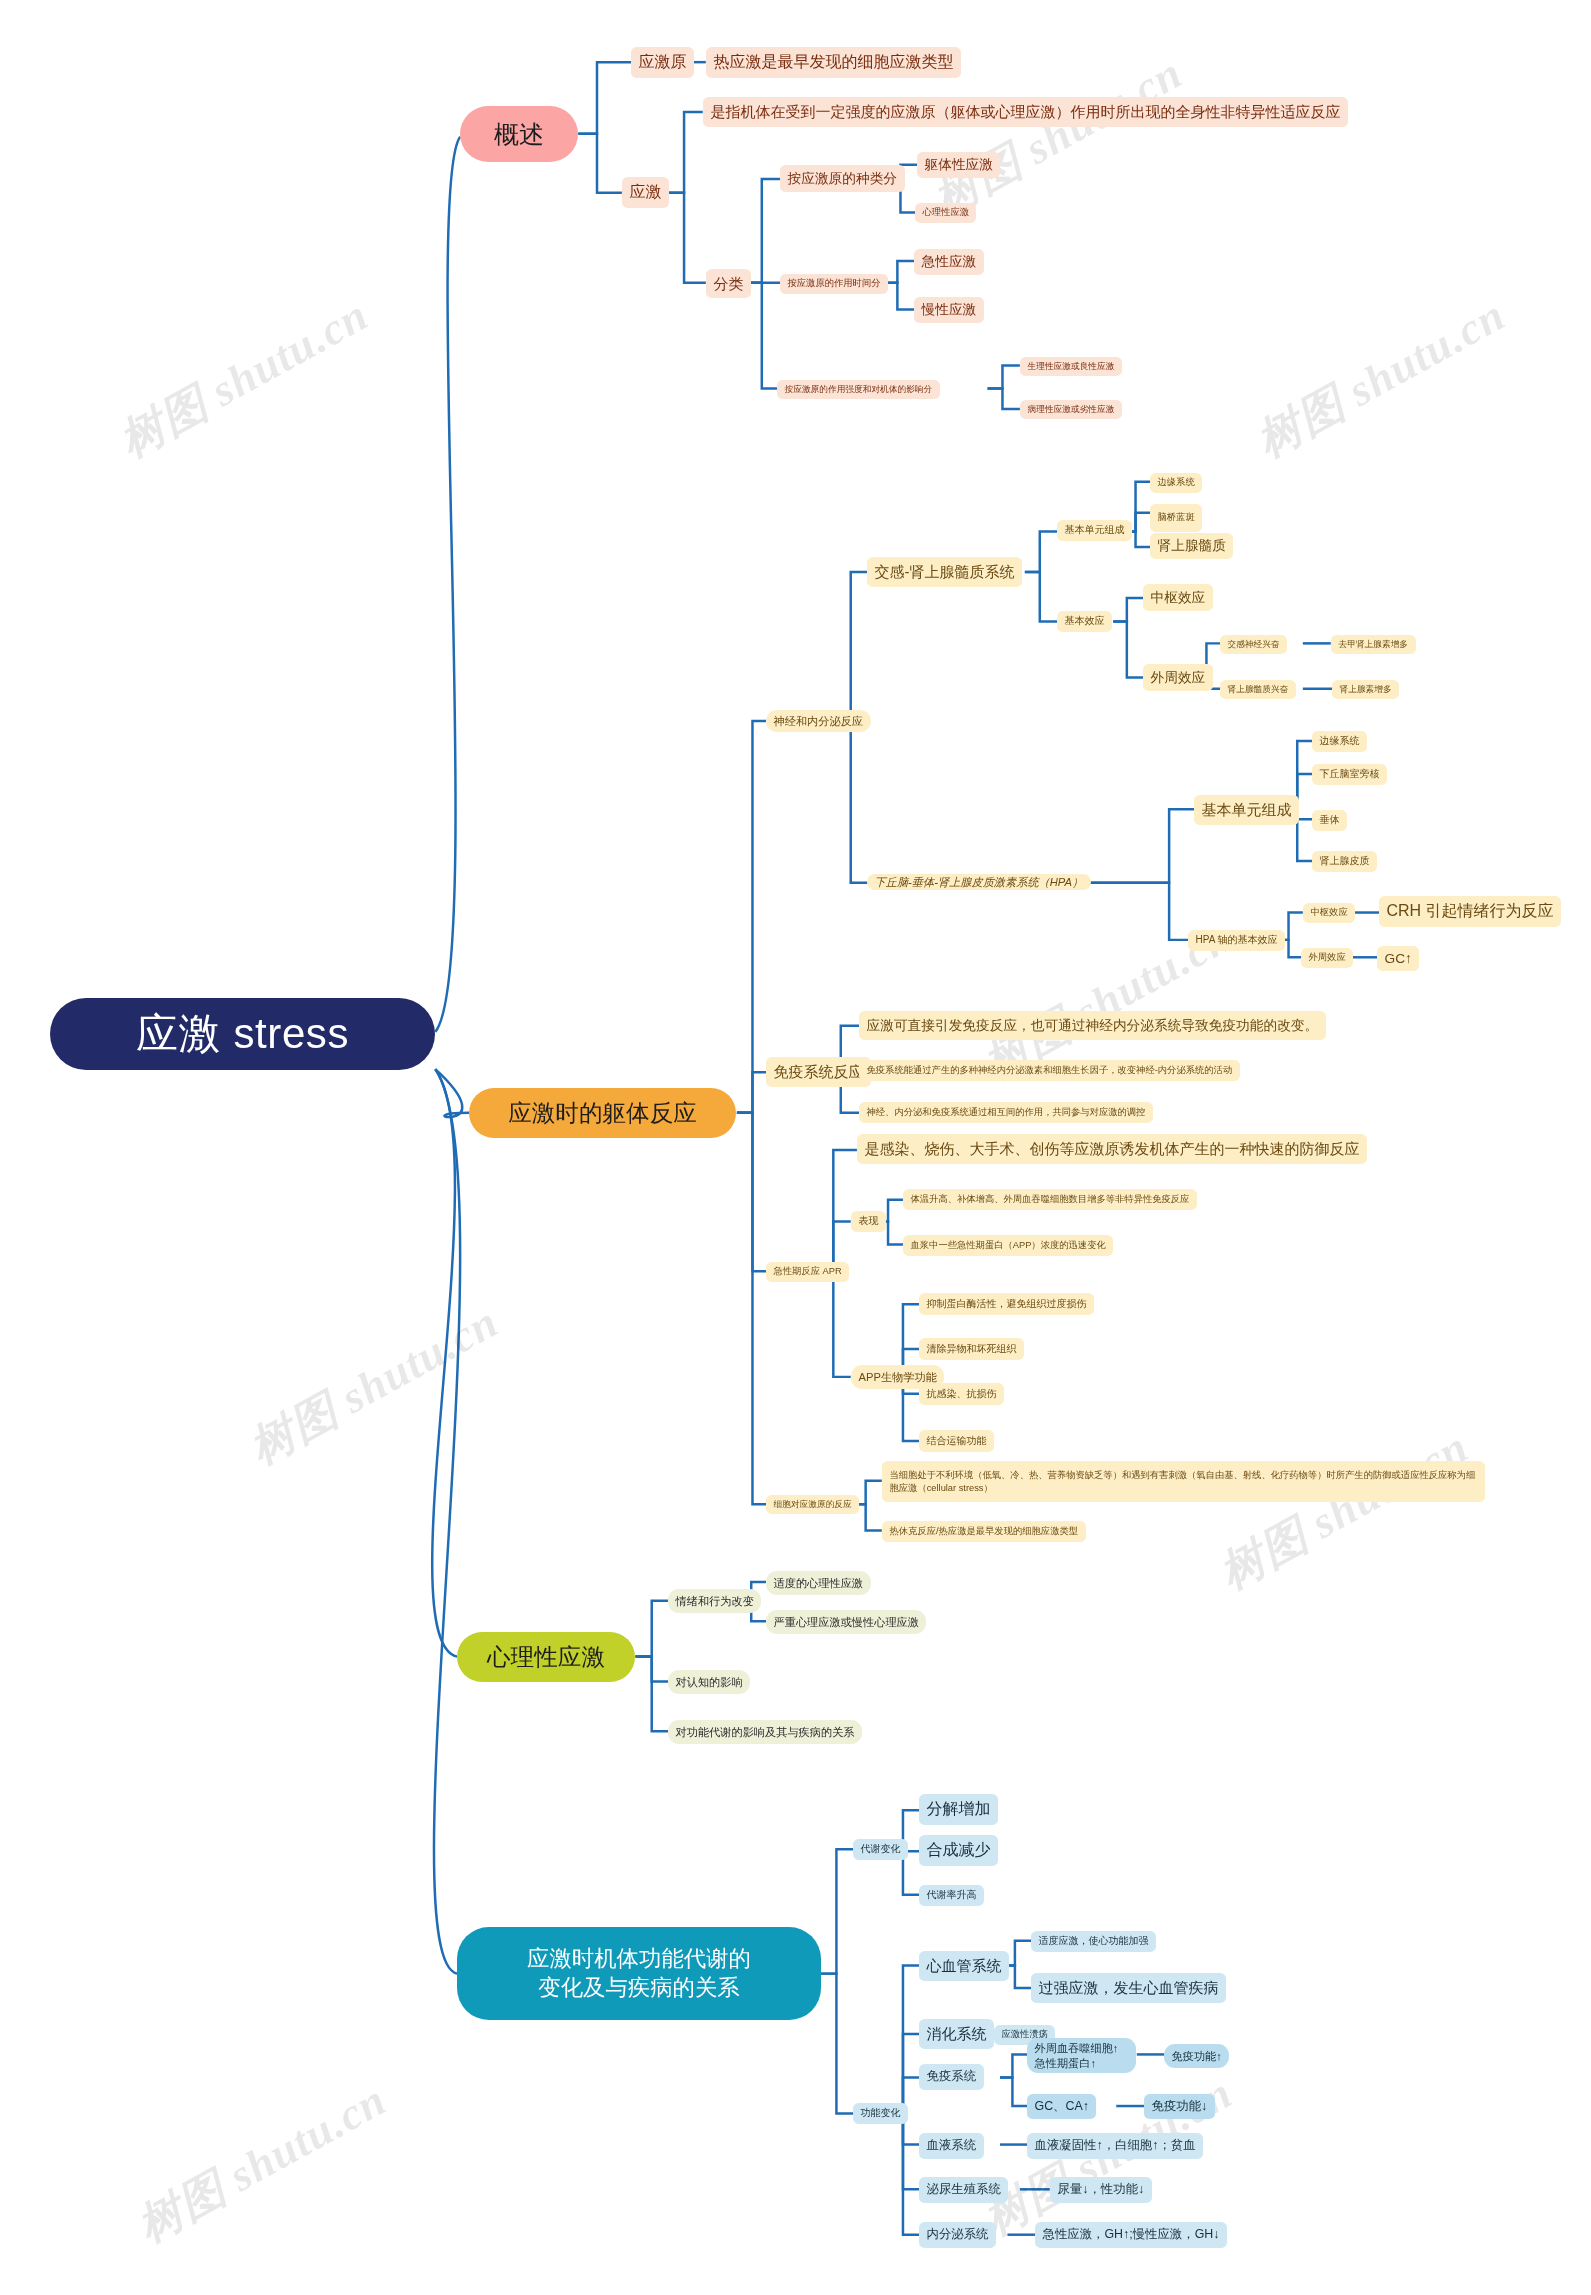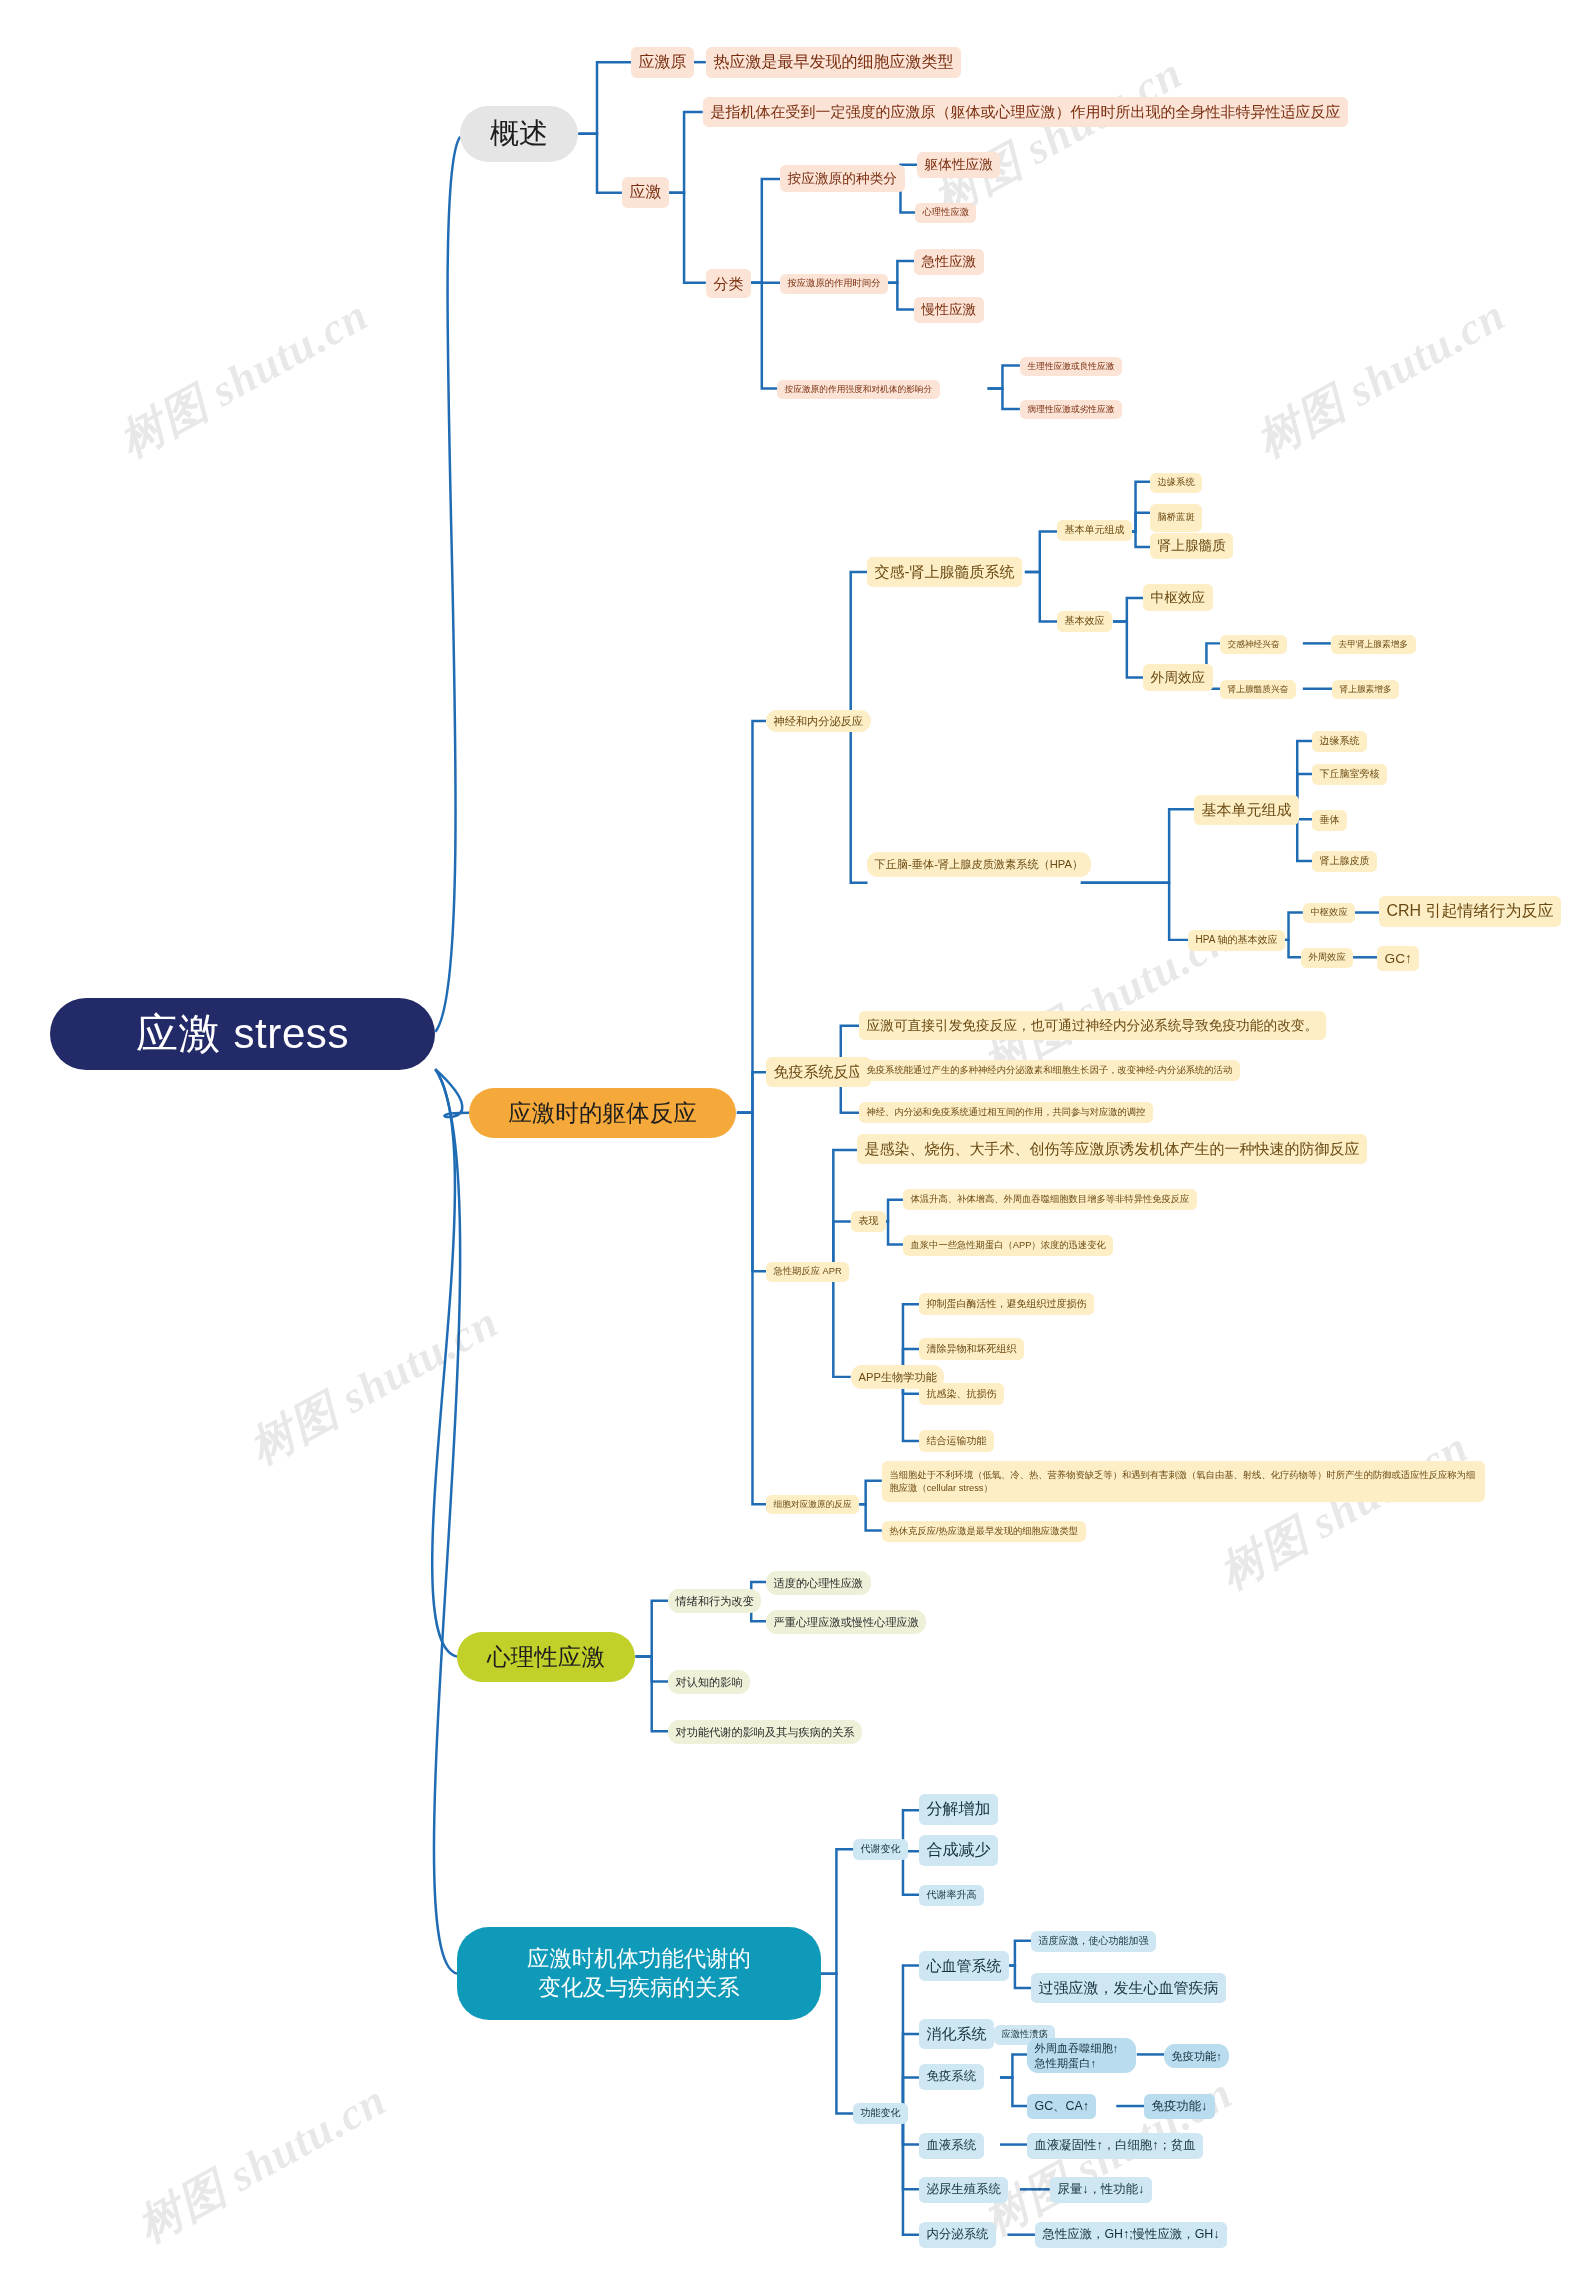--- a/index.html
+++ b/index.html
@@ -9,21 +9,21 @@
   svg.links{position:absolute;left:0;top:0;width:1592px;height:2295px;pointer-events:none;}
   .node{position:absolute;box-sizing:border-box;display:flex;align-items:center;
         justify-content:flex-start;border-radius:6.2px;white-space:pre;line-height:1.28;}
 
   
   .root{background:#222a67;color:#ffffff;border-radius:37px;justify-content:center;
         font-size:42px;letter-spacing:0.6px;}
 
   
   .cap{border-radius:32px;justify-content:center;color:#1b1b1b;font-weight:400;text-align:center;}
-  .cap.orange{background:#e5e5e5;color:#1d1d1d;font-size:29px;}
+  .cap.orange{background:#fca5a5;color:#1d1d1d;font-size:25px;}
   .cap.amber{background:#f5a93a;color:#1d1d1d;font-size:23.6px;}
   .cap.olive{background:#c2d02a;color:#1d1d1d;font-size:23.6px;}
   .cap.teal{background:#0e9ab8;color:#ffffff;font-size:22.4px;text-align:center;}
   .cap.teal span{display:block;width:100%;}
 
   
   .chip{padding:3.7px 7.5px;border-radius:5.6px;}
   .c-peach{background:#fbe3d5;color:#7a2e10;}
   .c-cream{background:#fdeec6;color:#6a4a12;}
   .c-olive{background:#eef0d8;color:#2b2b2b;}
@@ -218,21 +218,21 @@
 
   <div class="node chip c-cream t16" style="left:1057px;top:611px;height:21px;">基本效应</div>
   <div class="node chip c-cream t22" style="left:1143px;top:584px;height:27px;">中枢效应</div>
   <div class="node chip c-cream t22" style="left:1143px;top:664px;height:27px;">外周效应</div>
 
   <div class="node chip c-cream t14" style="left:1220px;top:635px;height:18.7px;">交感神经兴奋</div>
   <div class="node chip c-cream t14" style="left:1331px;top:635px;height:18.7px;">去甲肾上腺素增多</div>
   <div class="node chip c-cream t14" style="left:1220px;top:680px;height:18.7px;">肾上腺髓质兴奋</div>
   <div class="node chip c-cream t14" style="left:1332px;top:680px;height:18.7px;">肾上腺素增多</div>
 
-  <div class="node chip c-cream t18" style="left:867px;top:852px;height:25px;">下丘脑-垂体-肾上腺皮质激素系统（HPA）</div>
+  <div class="node chip c-cream t18" style="left:867px;top:874px;height:16px;font-style:italic;">下丘脑-垂体-肾上腺皮质激素系统（HPA）</div>
   <div class="node chip c-cream t24" style="left:1194px;top:795px;height:30px;">基本单元组成</div>
   <div class="node chip c-cream t16" style="left:1312px;top:731px;height:21px;">边缘系统</div>
   <div class="node chip c-cream t16" style="left:1312px;top:764px;height:21px;">下丘脑室旁核</div>
   <div class="node chip c-cream t16" style="left:1312px;top:810px;height:21px;">垂体</div>
   <div class="node chip c-cream t16" style="left:1312px;top:851px;height:21px;">肾上腺皮质</div>
 
   <div class="node chip c-cream t16" style="left:1188px;top:930px;height:21px;">HPA 轴的基本效应</div>
   <div class="node chip c-cream t15" style="left:1303px;top:903px;height:20px;">中枢效应</div>
   <div class="node chip c-cream t26" style="left:1379px;top:896px;height:31px;">CRH 引起情绪行为反应</div>
   <div class="node chip c-cream t15" style="left:1301px;top:948px;height:20px;">外周效应</div>

